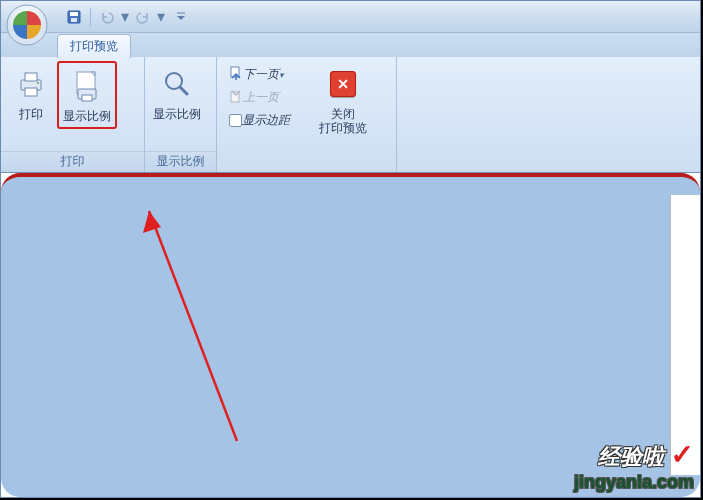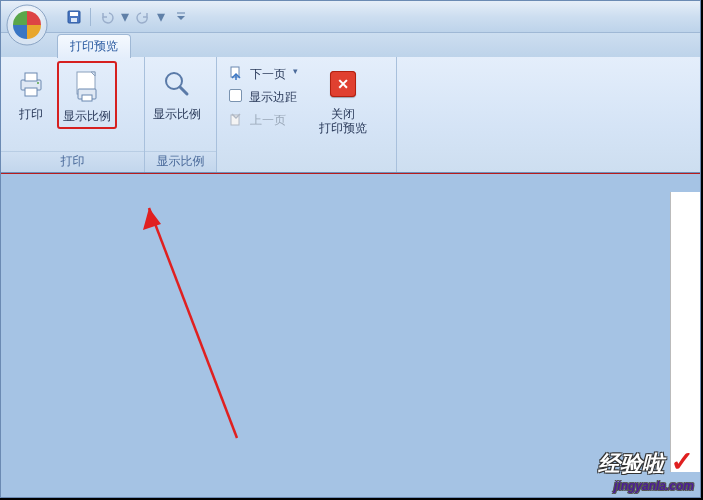--- a/index.html
+++ b/index.html
@@ -68,46 +68,47 @@
   font-size: 12px; color: #2a3a5a;
   border-radius: 3px;
 }
 .bigbtn .icon { width: 36px; height: 38px; display:flex; align-items:center; justify-content:center; }
 .bigbtn .lbl { margin-top: 4px; line-height: 14px; text-align:center; }
 .highlight-box {
   border: 2px solid #d62020;
 }
 .preview-col { display:flex; flex-direction:column; padding:2px 6px 0 6px; gap:0; }
 .small-item {
-  display:flex; align-items:flex-start; gap:7px;
-  font-size:12px; color:#2a3a5a; padding:3px 4px; min-width:80px;
+  display:flex; align-items:center; gap:0;
+  font-size:12px; color:#2a3a5a; padding:3px 4px; min-width:80px;font-style:italic;
 }
 .small-item.disabled { color:#9aa8b8; }
 .tri { font-size:9px; color:#4a6a9a; }
 .chk { width:13px; height:13px; border:1px solid #7a93b0; background:#fff; display:inline-block; border-radius:2px;}
 .close-ico { width:26px; height:26px; background:#e04030; border-radius:4px; display:flex; align-items:center; justify-content:center; color:#fff; font-weight:bold; font-size:14px; box-shadow:inset 0 0 0 1px #b02010, 0 1px 1px rgba(0,0,0,.3);}
 
 .workspace {
   position:absolute; left:0; top:172px; right:0; bottom:0;
   background:#a5c3e4;
-  border-top:1px solid #b91c1c;
+  border-top:4px solid #b91c1c;
+  border-radius:19px;
 }
 .paper {
   position:absolute; right:0; top:18px; width:30px; height:280px;
   background:#fff; border-left:1px solid #bbb;
 }
 .arrow-svg { position:absolute; left:0; top:0; pointer-events:none; }
 
 .watermark {
   position:absolute; right:6px; bottom:4px; text-align:right;
   font-family: "Arial", sans-serif;
 }
 .watermark .w1 { font-size:22px; font-weight:900; color:#fff; font-style:italic; text-shadow: -1px -1px 0 #333,1px -1px 0 #333,-1px 1px 0 #333,1px 1px 0 #333; display:inline-block;}
 .watermark .check { color:#e02020; font-size:28px; font-weight:900; text-shadow: -1px -1px 0 #fff,1px -1px 0 #fff,-1px 1px 0 #fff,1px 1px 0 #fff; display:inline-block; margin-left:2px;}
-.watermark .w2 { font-size:12px; color:#4c1d95; font-style:italic; font-weight:bold; text-shadow: -1px -1px 0 #555,1px -1px 0 #555,-1px 1px 0 #555,1px 1px 0 #555;}
+.watermark .w2 { font-size:18px; color:#14532d; font-weight:bold; text-shadow: -1px -1px 0 #555,1px -1px 0 #555,-1px 1px 0 #555,1px 1px 0 #555;}
 </style>
 </head>
 <body>
 
 <div class="window">
 
   <div class="titlebar">
     <div class="office-btn">
       <svg viewBox="0 0 44 44">
         <circle cx="22" cy="22" r="20" fill="url(#og)" stroke="#8aa4c4"></circle>
@@ -215,32 +216,32 @@
             <span>
               <svg width="14" height="14" viewBox="0 0 14 14">
                   <rect x="2" y="1" width="8" height="10" fill="#fff" stroke="#6a88b0"></rect>
                   <path d="M3,12 L7,8 L11,12" fill="none" stroke="#3a76c4" stroke-width="1.5"></path>
                   <path d="M7,8 L7,14" stroke="#3a76c4" stroke-width="1.5"></path>
                 </svg>
             </span>
             <span>下一页</span>
             <span class="tri">▾</span>
           </div>
-          <div class="small-item">
-            <span class="chk"></span>
-            <span>显示边距</span>
-          </div>
           <div class="small-item disabled">
             <span>
               <svg width="14" height="14" viewBox="0 0 14 14">
                   <rect x="2" y="3" width="8" height="10" fill="#f4f4f4" stroke="#b0b8c4"></rect>
                   <path d="M3,2 L7,6 L11,2" fill="none" stroke="#b0b8c4" stroke-width="1.5"></path>
                 </svg>
             </span>
             <span>上一页</span>
+          </div>
+          <div class="small-item">
+            <span class="chk"></span>
+            <span>显示边距</span>
           </div>
         </div>
         <div class="bigbtn" style="min-width:64px">
           <div class="icon">
             <div class="close-ico">✕</div>
           </div>
           <div class="lbl">
             <span>关闭</span><br>
             <span>打印预览</span>
           </div>

